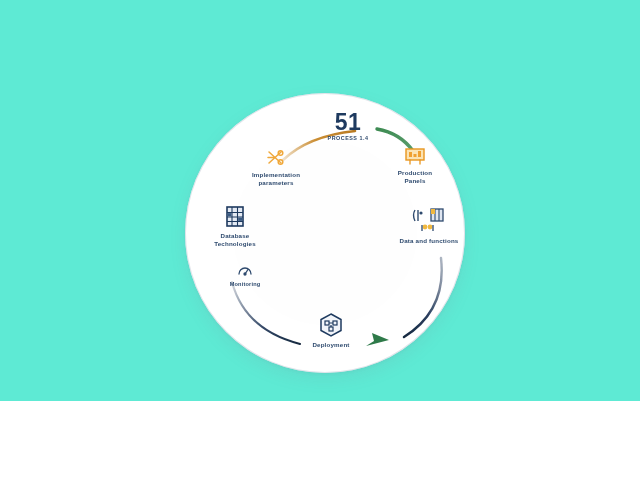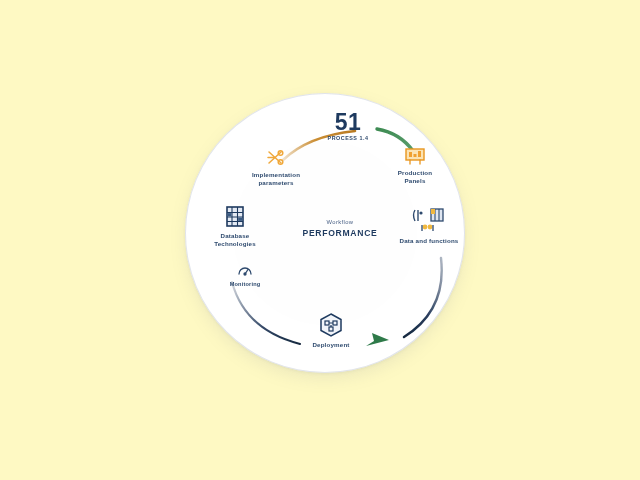--- a/index.html
+++ b/index.html
@@ -12,22 +12,22 @@
     height: 480px;
     overflow: hidden;
     font-family: "Liberation Sans", sans-serif;
     position: relative;
   }
 
   #canvas {
     position: absolute;
     left: 0; top: 0;
     width: 640px;
-    height: 480px;
-    background: #fef9c3;
+    height: 401px;
+    background: #5eead4;
   }
 
   
   .ring-wrap {
     position: absolute;
     left: 185px;
     top: 93px;
     width: 280px;
     height: 280px;
   }
@@ -196,24 +196,20 @@
     <path d="M 389 340 L 372 333 L 374 341 L 366 346 Z" fill="#2f7a4a" filter="url(#soft)"></path>
 
     <path d="M 232 282 Q 245 330 300 344" fill="none" stroke="url(#gNavyL)" stroke-width="2.1" stroke-linecap="round" filter="url(#soft)"></path>
   </svg>
 
   <div id="kpi">
     <span class="value">51</span>
     <span class="caption">PROCESS 1.4</span>
   </div>
 
-  <div id="center-label">
-    <span class="sub">Workflow</span>
-    <span class="main">PERFORMANCE</span>
-  </div>
 
   <div class="node" id="node-0">
     <span class="icon">
       <svg width="22" height="20" viewBox="0 0 22 20" style="filter:blur(0.3px)">
         <g stroke="#f0a83a" stroke-width="1.5" fill="none" stroke-linecap="round">
           <path d="M4 4 L16 15"></path>
           <path d="M16 4 L4 15"></path>
           <circle cx="15.5" cy="5" r="2.3"></circle>
           <circle cx="15.5" cy="14" r="2.3"></circle>
           <path d="M3 9.5 L9 9.5"></path>

